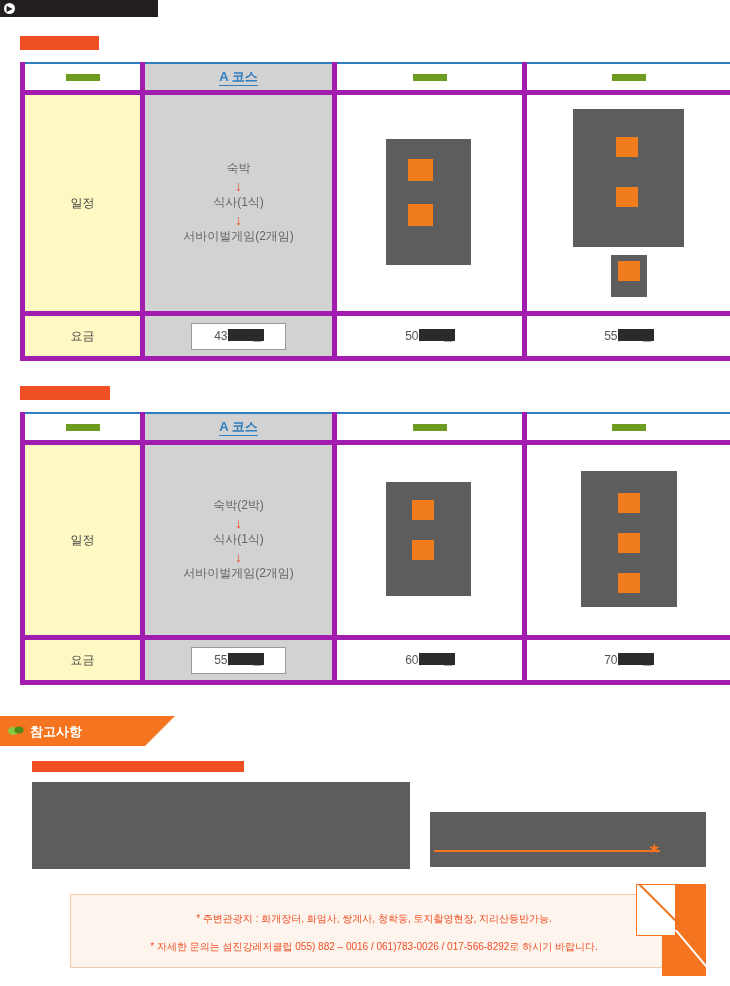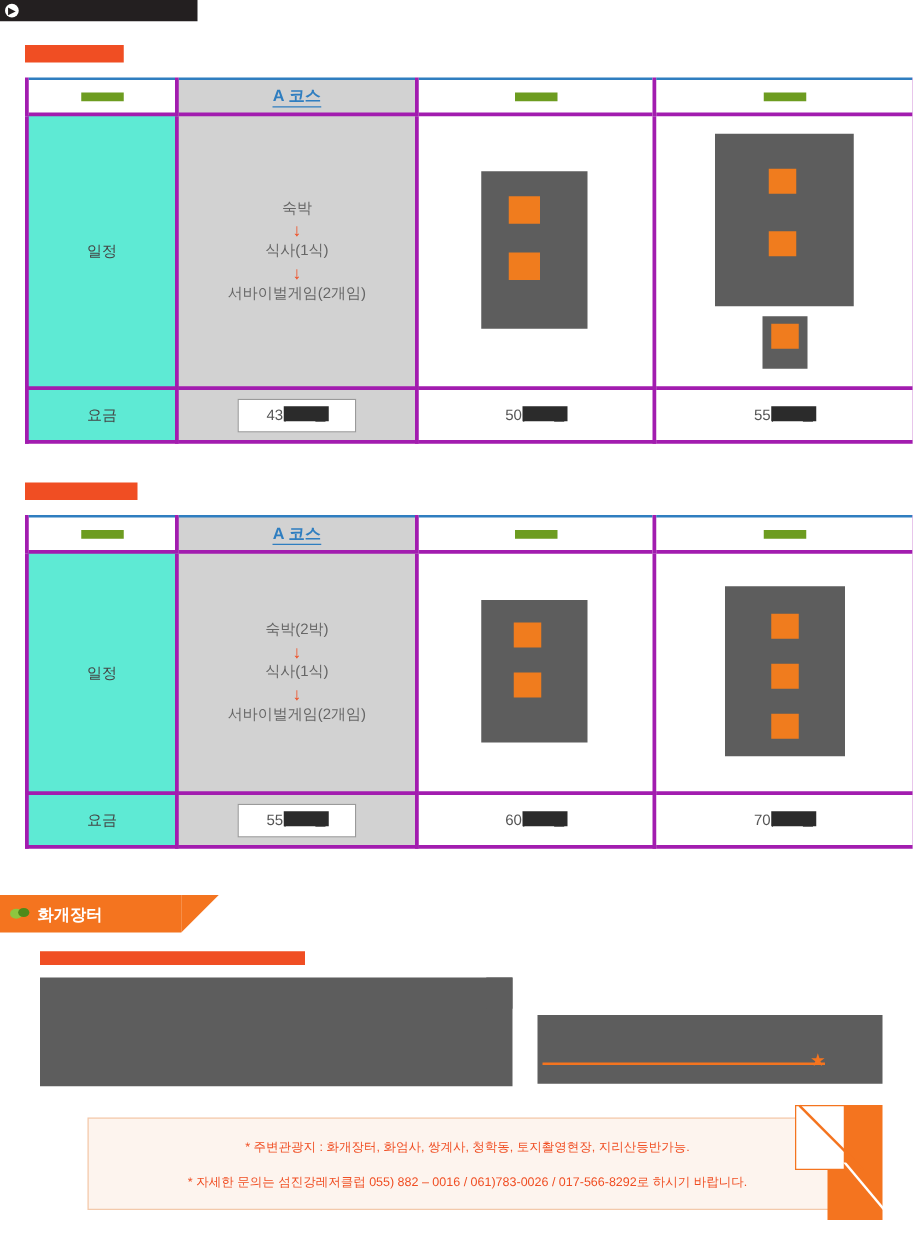--- a/index.html
+++ b/index.html
@@ -45,21 +45,21 @@
 
   
   .course-table {
     position: absolute;
     border-collapse: collapse;
     table-layout: fixed;
     width: 710px;
     left: 20px;
   }
   .course-table td, .course-table th {
-    border: 3px solid #a21caf;
+    border: 5px solid #a21caf;
     padding: 0;
     vertical-align: middle;
     text-align: center;
     font-weight: normal;
     font-size: 12px;
     color: #444;
   }
   .course-table thead th {
     height: 26px;
     border-top: 2px solid #2f7ec0;
@@ -79,21 +79,21 @@
   .course-name {
     color: #2f7ec0;
     font-weight: bold;
     font-size: 13px;
     border-bottom: 1px solid #2f7ec0;
     padding-bottom: 1px;
   }
 
   .highlight-col { background: #d2d2d2; }
   .label-cell {
-    background: #5eead4;
+    background: #fef9c3;
     color: #555;
     font-size: 12px;
   }
 
   .sched-cell { height: 216px; }
   .sched-cell-2 { height: 190px; }
 
   .flow { line-height: 1.15; }
   .flow .step {
     color: #666;
@@ -446,21 +446,21 @@
   </tbody>
 </table>
 
 <div class="note-banner">
   <div class="bg"></div>
   <div class="tail"></div>
   <svg class="leaf-icon" viewBox="0 0 16 14">
     <ellipse cx="5" cy="7" rx="5" ry="4" fill="#8dc63f"></ellipse>
     <ellipse cx="11" cy="6" rx="4.5" ry="3.6" fill="#4d8a1a"></ellipse>
   </svg>
-  <div class="title">화개장터</div>
+  <div class="title">참고사항</div>
 </div>
 
 <div class="sub-red-bar"></div>
 
 <div class="photo-left"></div>
 <div class="photo-left-ext"></div>
 
 <div class="photo-right">
   <div class="line"></div>
   <div class="star">★</div>

